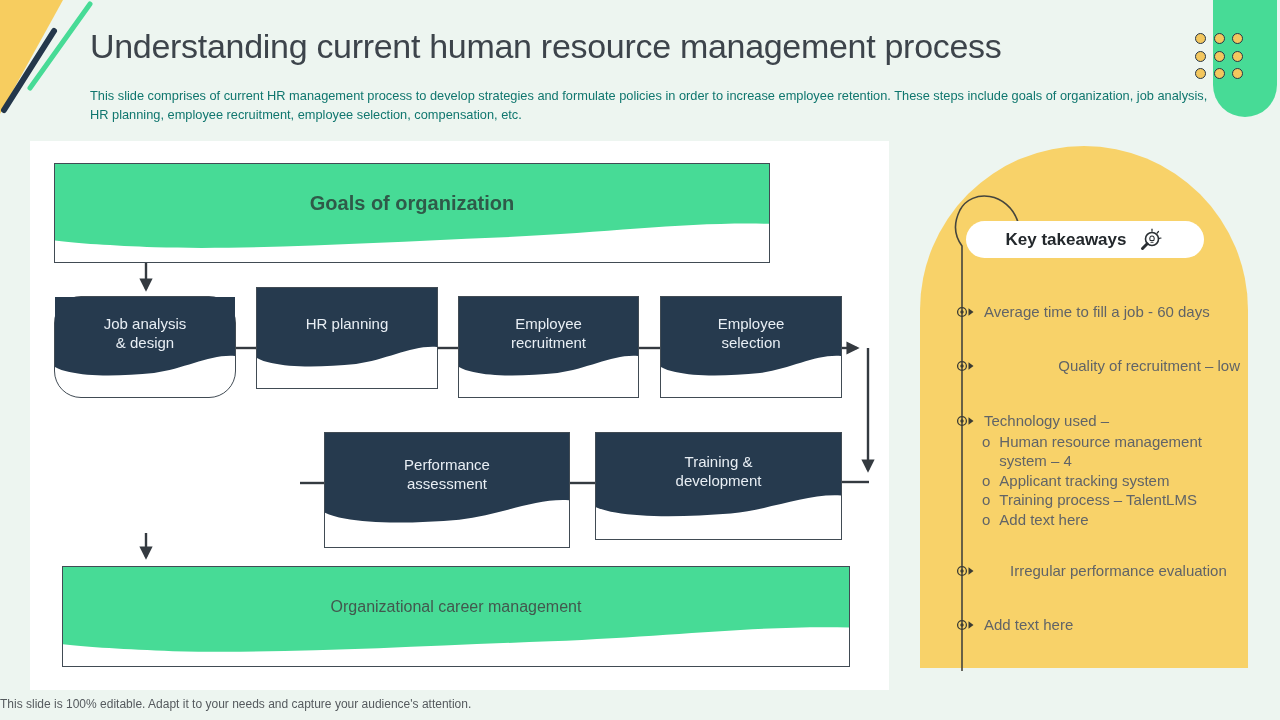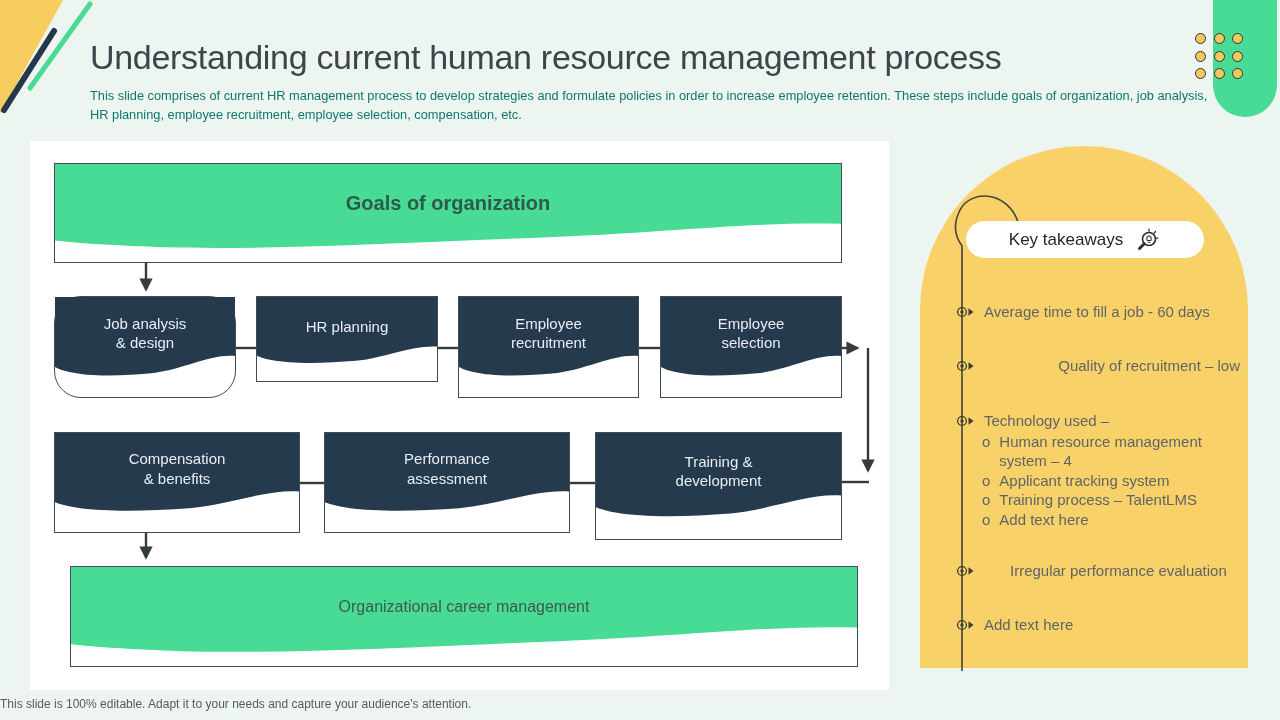--- a/index.html
+++ b/index.html
@@ -2,21 +2,21 @@
 <html><head>
 <meta charset="utf-8">
 <style>
   html,body { margin:0; padding:0; }
   .slide {
     position:relative; width:1280px; height:720px; overflow:hidden;
     background:#edf5f0; font-family:"Liberation Sans", sans-serif;
   }
   
   .title {
-    position:absolute; left:90px; top:38px; width:1120px;
+    position:absolute; left:90px; top:27px; width:1120px;
     font-size:34px; font-weight:400; color:#3d444b; letter-spacing:-0.3px;
   }
   .subtitle {
     position:absolute; left:90px; top:87px; width:1126px;
     font-size:12.8px; line-height:1.45; color:#0f766e;
   }
   
   .corner-tri {
     position:absolute; left:0; top:0; width:70px; height:114px;
     background:#f7cd5f;
@@ -52,21 +52,21 @@
   .arch {
     position:absolute; left:920px; top:146px; width:328px; height:522px;
     background:#f8d269; border-radius:164px 164px 0 0;
   }
   .hookline { position:absolute; left:0; top:0; pointer-events:none; }
   .takeaway-pill {
     position:absolute; left:966px; top:221px; width:238px; height:37px;
     background:#ffffff; border-radius:19px;
     display:flex; align-items:center; justify-content:center; gap:12px; z-index:2;
   }
-  .takeaway-pill .pill-label { font-size:17px; font-weight:400; color:#23282c; }
+  .takeaway-pill .pill-label { font-size:17px; font-weight:700; color:#23282c; }
   .bullet-row {
     position:absolute; left:950px; width:290px;
     display:flex; align-items:center; gap:10px;
   }
   .bullet-row .txt { font-size:15px; color:#616467; }
   .sub-list {
     position:absolute; left:982px; top:432px; width:238px;
     display:flex; flex-direction:column;
   }
   .sub-item { display:flex; gap:9px; font-size:15px; line-height:19.4px; color:#616467; }
@@ -98,78 +98,71 @@
     <div class="dot"></div>
       <div class="dot"></div>
       <div class="dot"></div>
   </div>
 
   <div class="title">Understanding current human resource management process</div>
   <div class="subtitle">This slide comprises of current HR management process to develop strategies and formulate policies in order to increase employee retention.  These steps include goals of organization, job analysis, HR planning, employee recruitment, employee selection, compensation, etc.</div>
 
   <div class="panel">
 
-    <div class="node banner" style="left:24px; top:22px; width:788px; height:100px;">
+    <div class="node banner" style="left:24px; top:22px; width:716px; height:100px;">
       <svg class="wave" viewBox="0 0 100 100" preserveAspectRatio="none">
         <path d="M0 0 H100 V61 C88 59 78 70 62 75 C45 80 28 88 14 85 C8 83 3 81 0 78 Z" fill="#47db96"></path>
       </svg>
       <div class="node-label goals-label">Goals of organization</div>
     </div>
 
     <div class="node" style="left:24px; top:155px; width:182px; height:102px;border-radius:27px;">
       <svg class="wave" viewBox="0 0 100 100" preserveAspectRatio="none">
         <path d="M0 0 H100 V59 C86 57 72 72 55 76 C38 79 20 80 8 75 C5 74 2 72 0 70 Z" fill="#263a4e"></path>
       </svg>
       <div class="node-label navy-label">Job analysis
 &amp; design</div>
     </div>
-    <div class="node" style="left:226px; top:155px; width:182px; height:86px;">
+    <div class="node" style="left:226px; top:146px; width:182px; height:102px;">
       <svg class="wave" viewBox="0 0 100 100" preserveAspectRatio="none">
         <path d="M0 0 H100 V59 C86 57 72 72 55 76 C38 79 20 80 8 75 C5 74 2 72 0 70 Z" fill="#263a4e"></path>
       </svg>
       <div class="node-label navy-label">HR planning</div>
     </div>
     <div class="node" style="left:428px; top:155px; width:181px; height:102px;">
       <svg class="wave" viewBox="0 0 100 100" preserveAspectRatio="none">
         <path d="M0 0 H100 V59 C86 57 72 72 55 76 C38 79 20 80 8 75 C5 74 2 72 0 70 Z" fill="#263a4e"></path>
       </svg>
       <div class="node-label navy-label">Employee
 recruitment</div>
     </div>
     <div class="node" style="left:630px; top:155px; width:182px; height:102px;">
       <svg class="wave" viewBox="0 0 100 100" preserveAspectRatio="none">
         <path d="M0 0 H100 V59 C86 57 72 72 55 76 C38 79 20 80 8 75 C5 74 2 72 0 70 Z" fill="#263a4e"></path>
       </svg>
       <div class="node-label navy-label">Employee
 selection</div>
     </div>
 
-    <div class="node" style="left:24px; top:291px; width:246px; height:101px;">
-      <svg class="wave" viewBox="0 0 100 100" preserveAspectRatio="none">
-        <path d="M0 0 H100 V59 C86 57 72 72 55 76 C38 79 20 80 8 75 C5 74 2 72 0 70 Z" fill="#263a4e"></path>
-      </svg>
-      <div class="node-label navy-label">Compensation
-&amp; benefits</div>
-    </div>
-    <div class="node" style="left:294px; top:291px; width:246px; height:101px;">
+    <div class="node" style="left:294px; top:291px; width:246px; height:116px;">
       <svg class="wave" viewBox="0 0 100 100" preserveAspectRatio="none">
         <path d="M0 0 H100 V59 C86 57 72 72 55 76 C38 79 20 80 8 75 C5 74 2 72 0 70 Z" fill="#263a4e"></path>
       </svg>
       <div class="node-label navy-label">Performance
 assessment</div>
     </div>
     <div class="node" style="left:565px; top:291px; width:247px; height:108px;">
       <svg class="wave" viewBox="0 0 100 100" preserveAspectRatio="none">
         <path d="M0 0 H100 V59 C86 57 72 72 55 76 C38 79 20 80 8 75 C5 74 2 72 0 70 Z" fill="#263a4e"></path>
       </svg>
       <div class="node-label navy-label">Training &amp;
 development</div>
     </div>
 
-    <div class="node banner" style="left:40px; top:425px; width:788px; height:101px;">
+    <div class="node banner" style="left:32px; top:425px; width:788px; height:101px;">
       <svg class="wave" viewBox="0 0 100 100" preserveAspectRatio="none">
         <path d="M0 0 H100 V61 C88 59 78 70 62 75 C45 80 28 88 14 85 C8 83 3 81 0 78 Z" fill="#47db96"></path>
       </svg>
       <div class="node-label career-label">Organizational career management</div>
     </div>
 
     <svg class="connectors" width="859" height="549" viewBox="0 0 859 549">
       <defs>
         <marker id="arw" viewBox="0 0 10 10" refX="8" refY="5" markerWidth="5.5" markerHeight="5.5" orient="auto-start-reverse">
           <path d="M0 0 L10 5 L0 10 z" fill="#343a40"></path>

